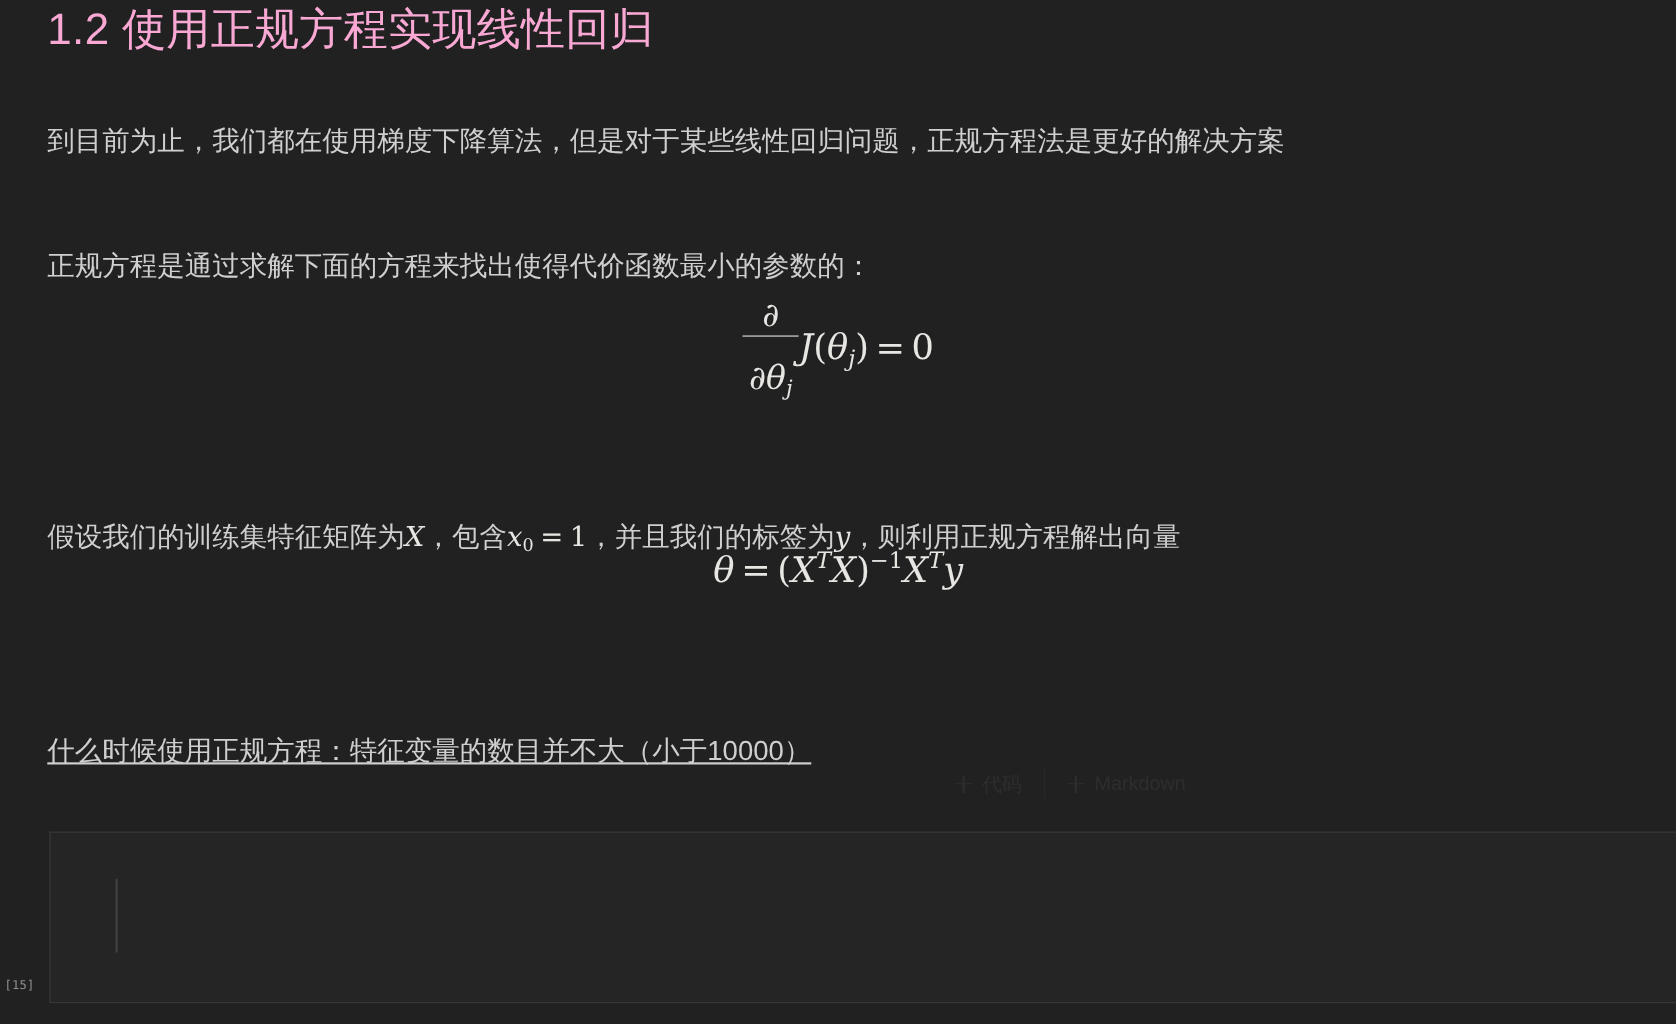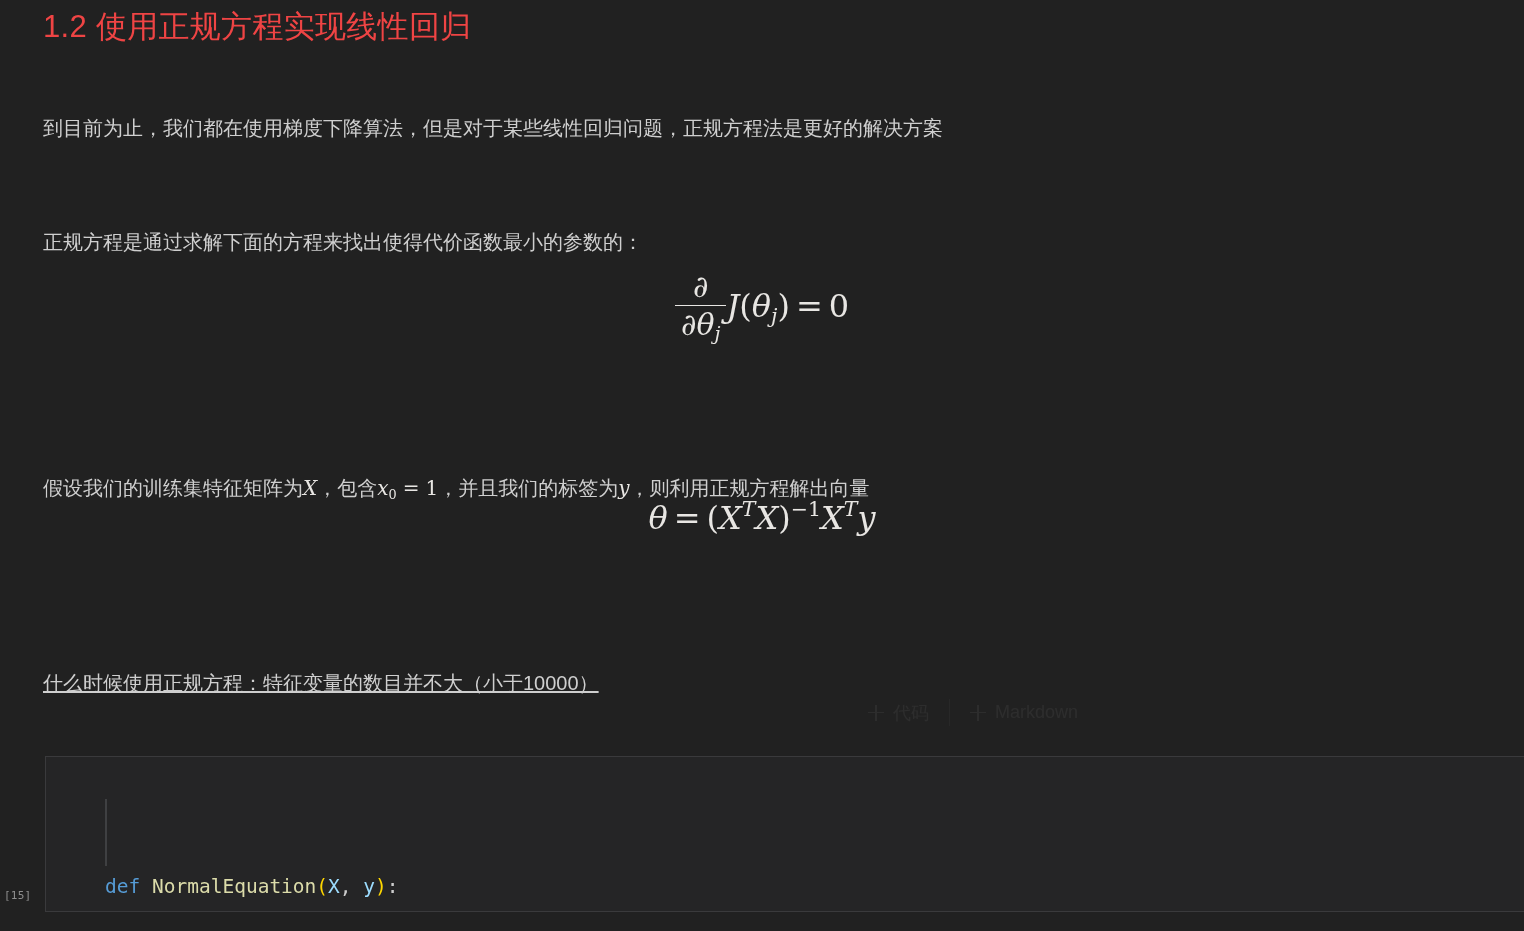--- a/index.html
+++ b/index.html
@@ -28,32 +28,32 @@
     left: 0;
     top: 0;
     width: 1524px;
     padding: 0;
   }
 
   .heading {
     position: absolute;
     left: 43px;
     top: 5px;
-    font-size: 31px;
+    font-size: 40px;
     font-weight: 400;
-    color: #ef4444;
+    color: #f9a8d4;
     letter-spacing: 0.3px;
     line-height: 44px;
     white-space: nowrap;
   }
 
   .para {
     position: absolute;
     left: 43px;
-    font-size: 20px;
+    font-size: 25px;
     font-weight: 400;
     color: #cfcfcf;
     line-height: 40px;
     white-space: nowrap;
   }
   .para-1 { top: 108px; }
   .para-2 { top: 222px; }
   .para-3 { top: 468px; }
   .para-4 { top: 663px; text-decoration: underline; }
 
@@ -91,20 +91,21 @@
   }
   .frac .bar {
     display: block;
     height: 1.6px;
     background: #e8e6e3;
   }
   .frac .den {
     display: block;
     padding: 3px 6px 0 6px;
     font-style: italic;
+    margin-top: 20px;
   }
   .sub { font-size: 0.64em; vertical-align: -0.28em; font-style: italic; }
   .sup { font-size: 0.64em; vertical-align: 0.62em; font-style: normal; }
   .it { font-style: italic; }
   .rm { font-style: normal; }
   .op { font-style: normal; padding: 0 6px; }
   .paren { font-style: normal; }
 
   
   .insert-toolbar {
@@ -230,21 +231,20 @@
     </div>
     <div class="insert-btn">
       <span class="plus-glyph"></span>
       <span>Markdown</span>
     </div>
   </div>
 
   <div class="code-cell">
     <div class="code-body">
       <div class="indent-guide"></div>
-      <div class="code-line"><span class="t-kw">def</span><span class="t-plain"> </span><span class="t-fn">NormalEquation</span><span class="t-paren1">(</span><span class="t-var">X</span><span class="t-punct">,</span><span class="t-plain"> </span><span class="t-var">y</span><span class="t-paren1">)</span><span class="t-punct">:</span></div>
       
       
     </div>
   </div>
 
   <div class="exec-count">[15]</div>
 
 </div>
 
 </body></html>

